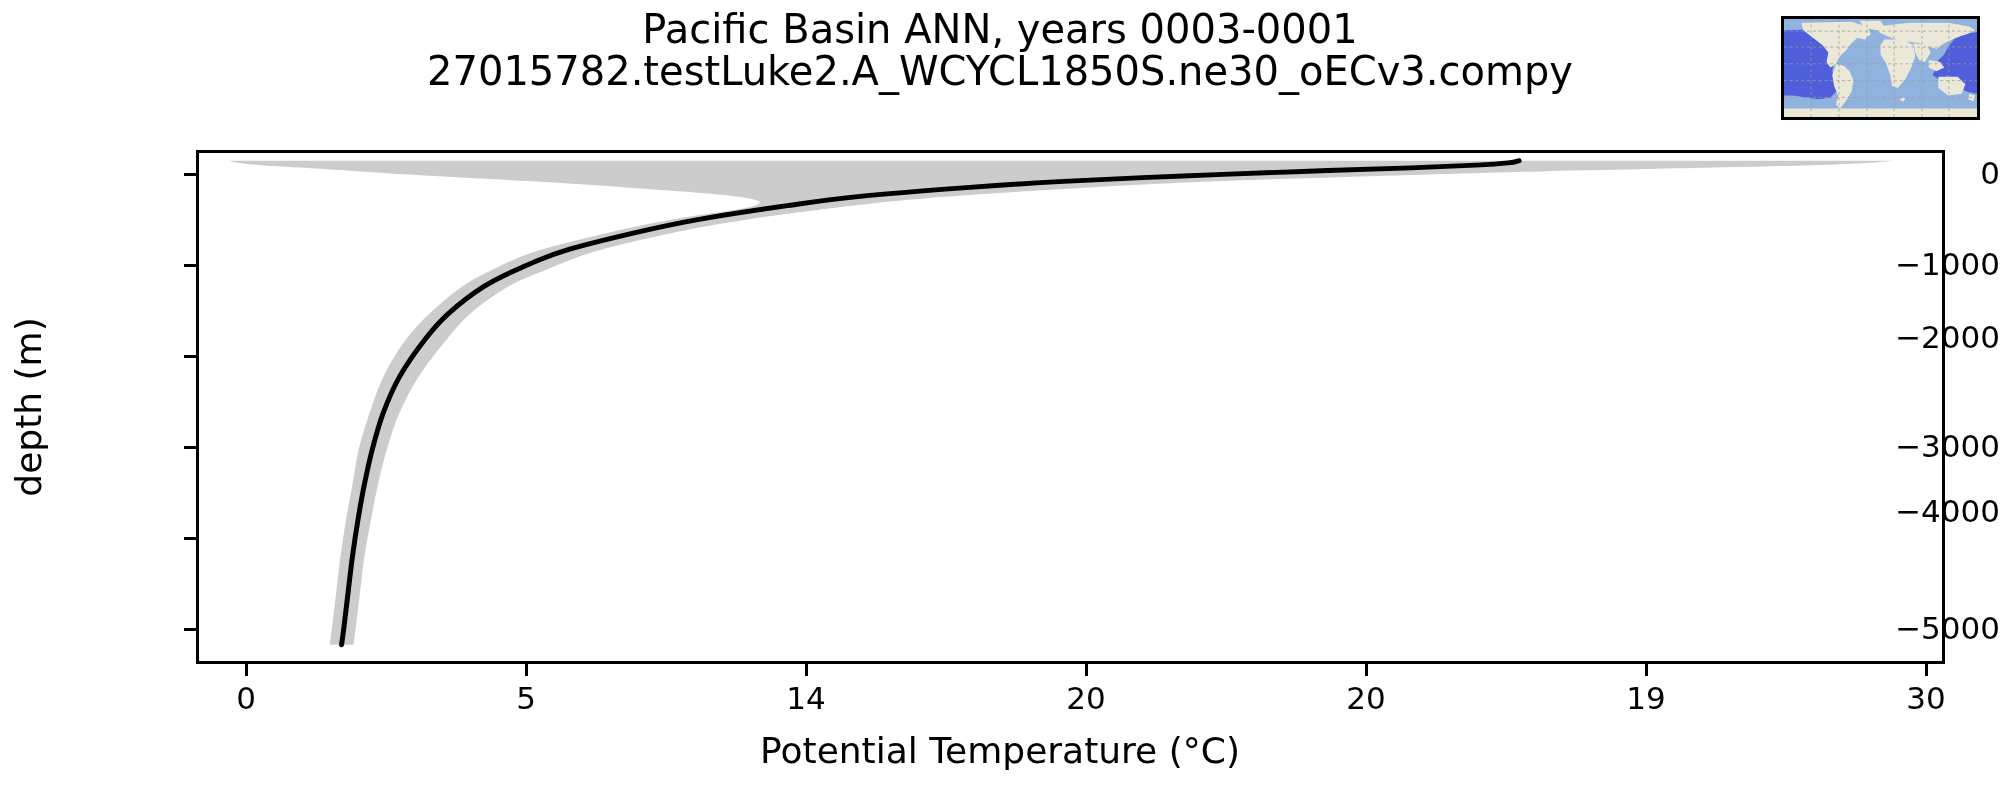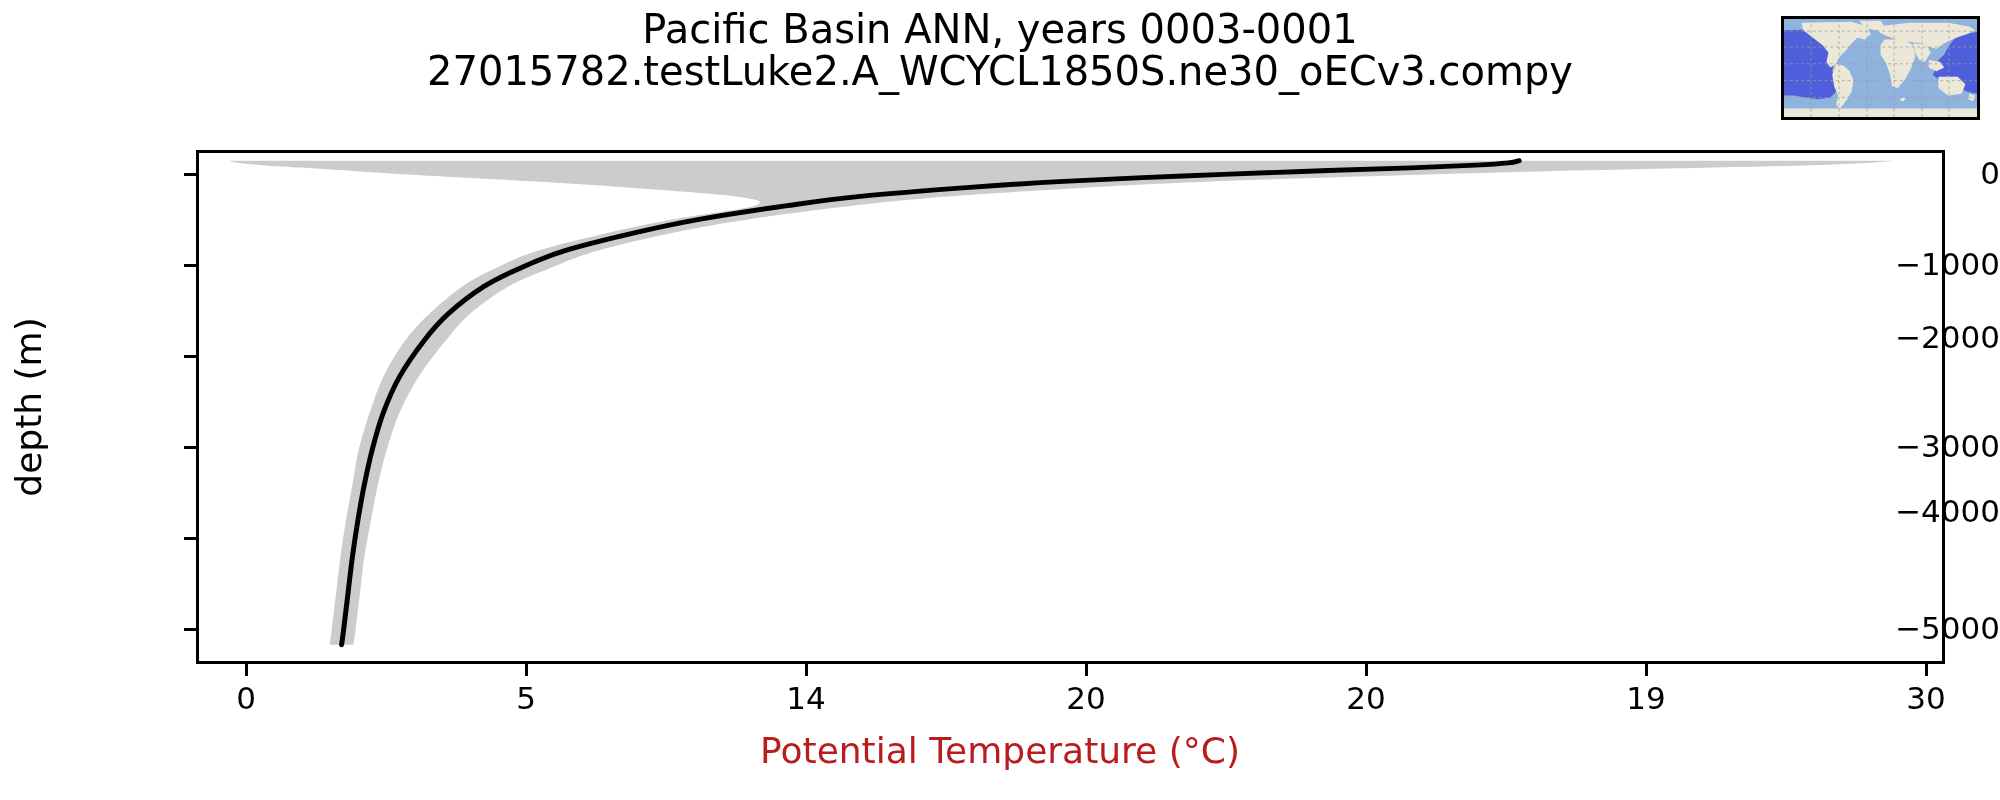--- a/index.html
+++ b/index.html
@@ -93,21 +93,21 @@
   }
 
   
   #xlabel {
     position: absolute;
     left: 0;
     top: 730px;
     width: 2000px;
     text-align: center;
     font-size: 36px;
-    color: #b91c1c;
+    color: #000000;
   }
   #ylabel-wrap {
     position: absolute;
     left: 0px;
     top: 150px;
     width: 56px;
     height: 514px;
   }
   #ylabel {
     position: absolute;

